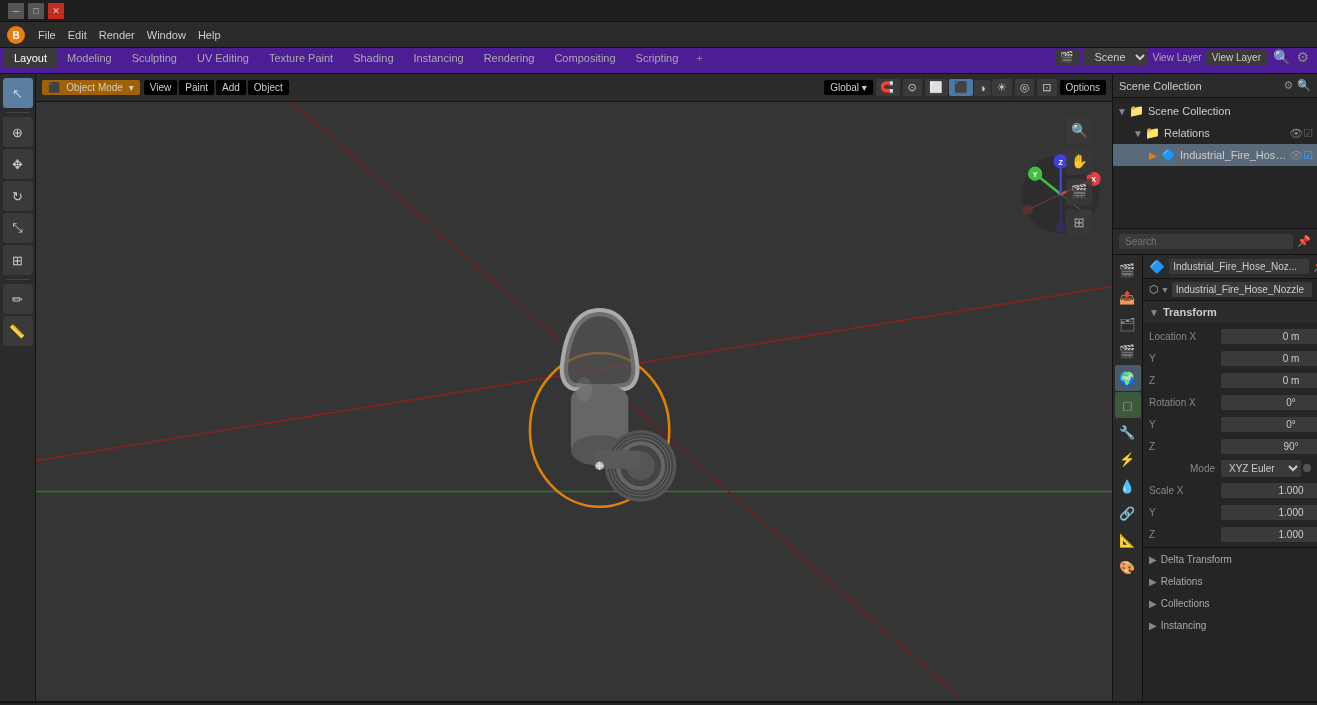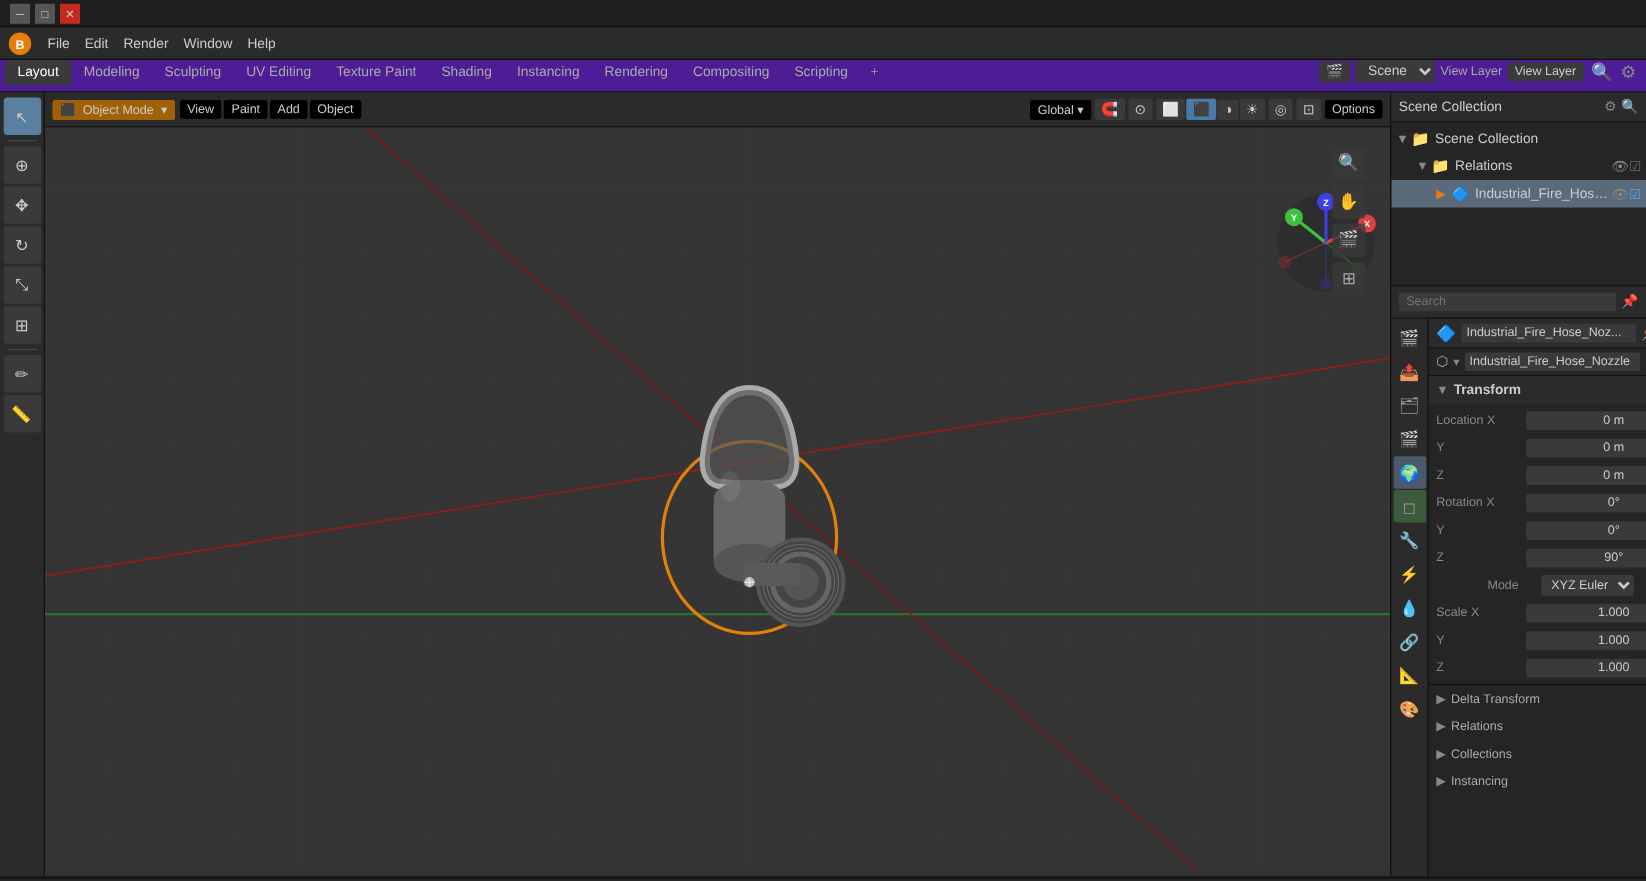--- a/index.html
+++ b/index.html
@@ -348,21 +348,21 @@
       border-radius: 50%;
       background: #555;
       flex-shrink: 0;
     }
 
     .mode-row {
       height: 22px;
       display: flex;
       align-items: center;
       padding: 0 6px;
-      gap: 14px;
+      gap: 2px;
     }
     .mode-label {
       color: #888;
       font-size: 10px;
       width: 70px;
       text-align: right;
       padding-right: 4px;
       flex-shrink: 0;
     }
     .mode-select {

